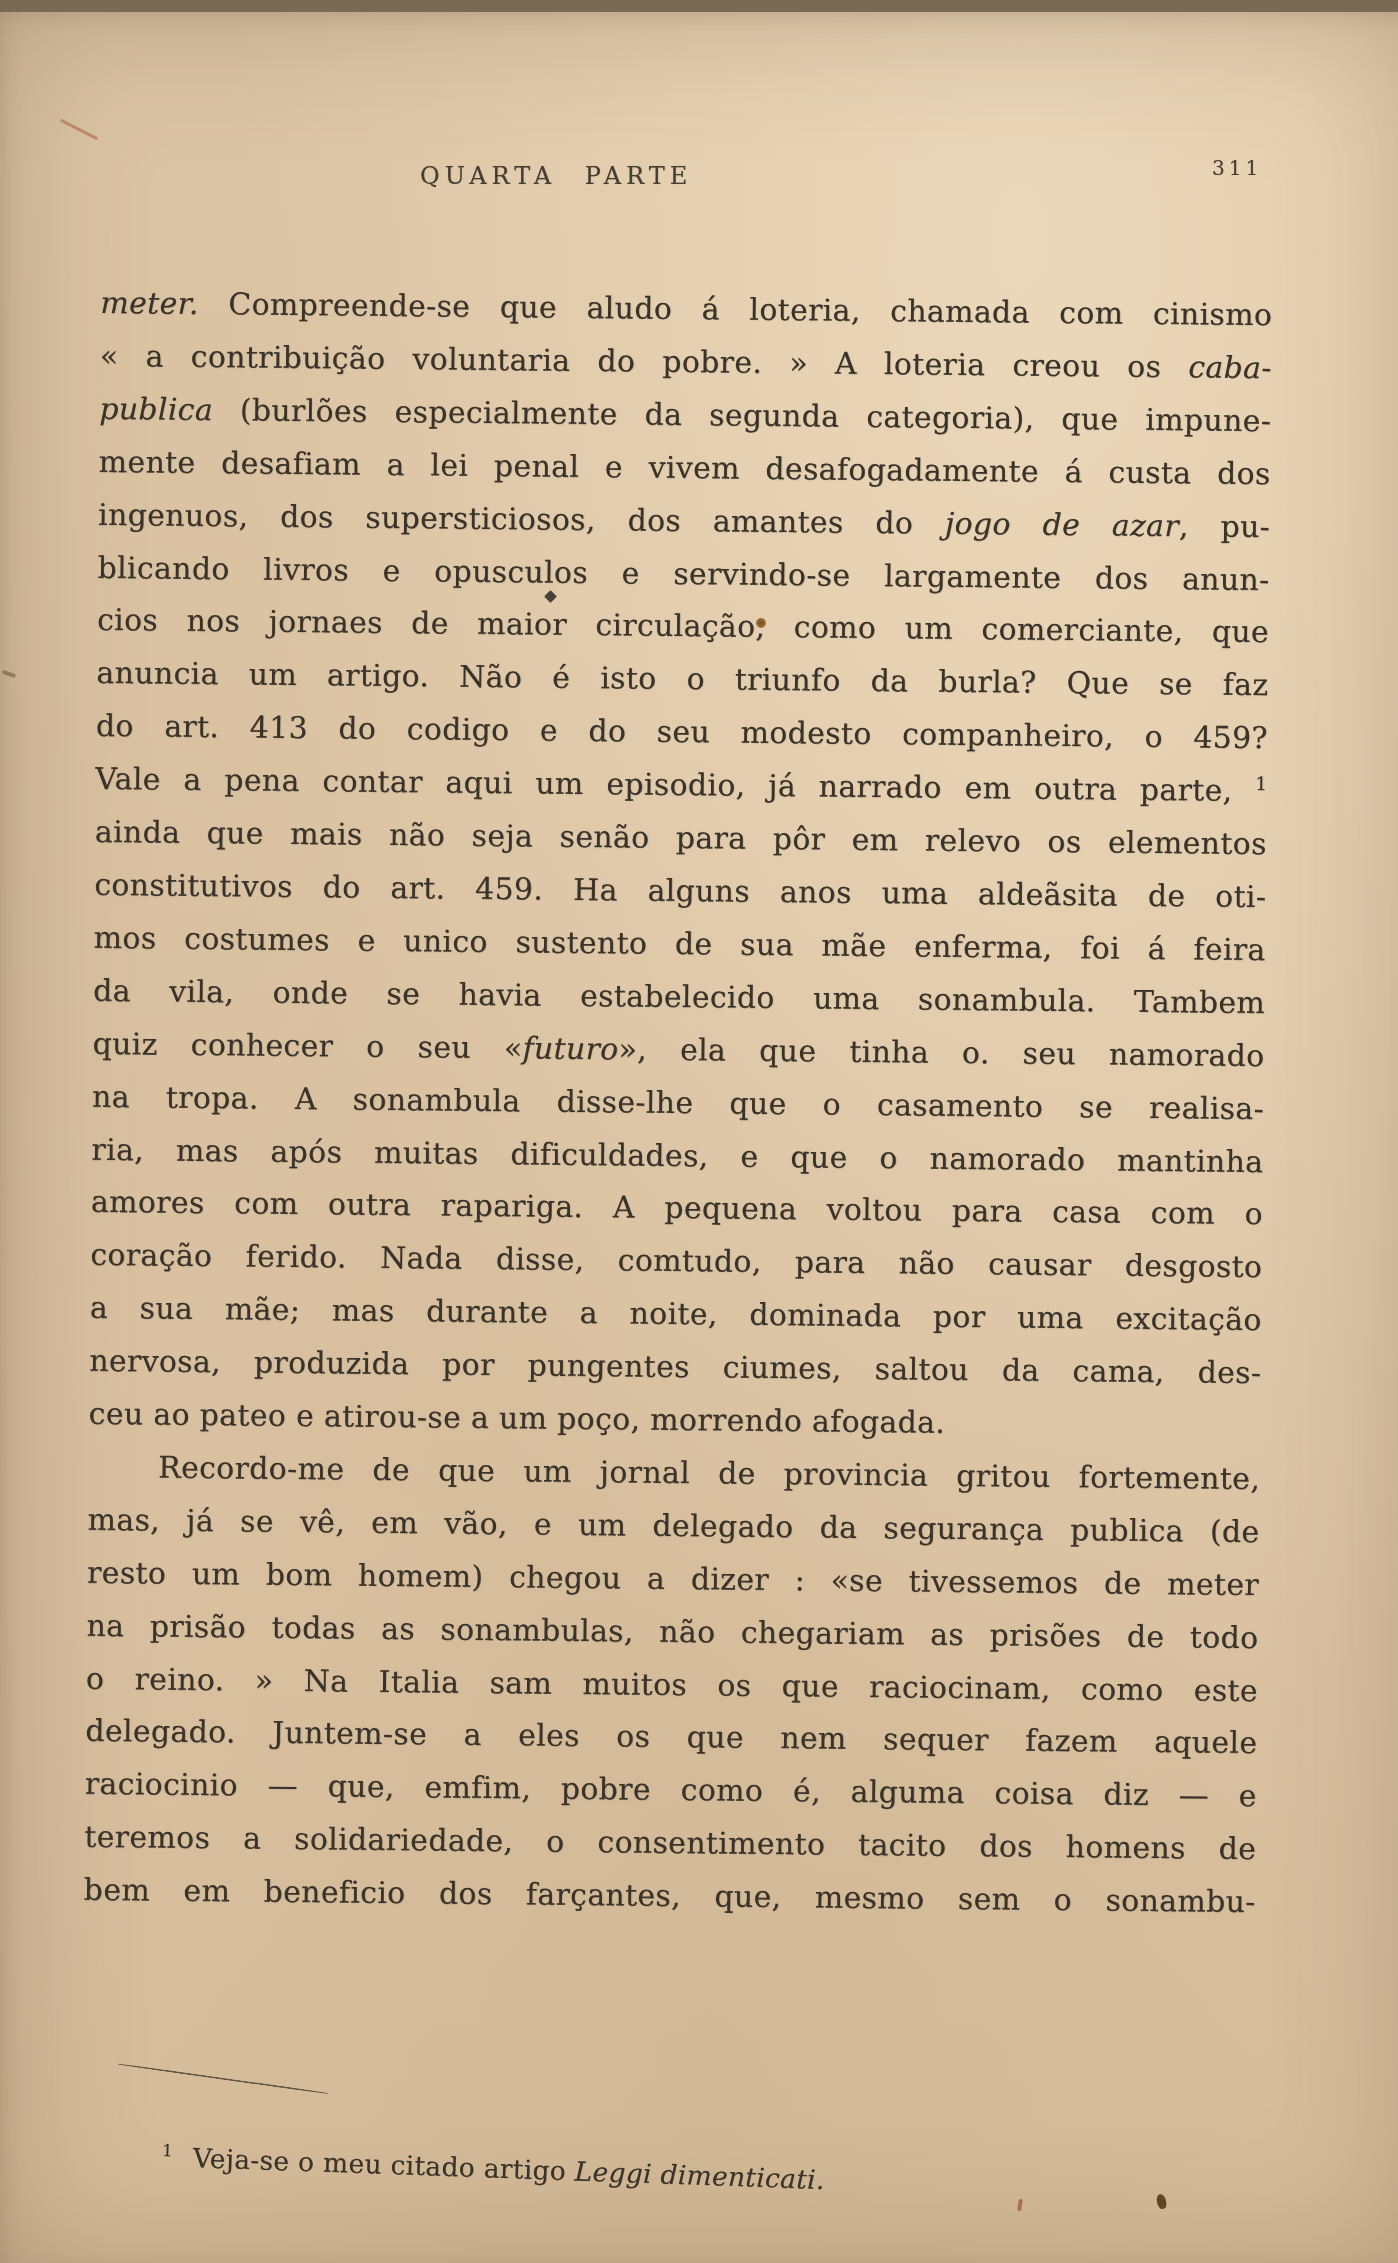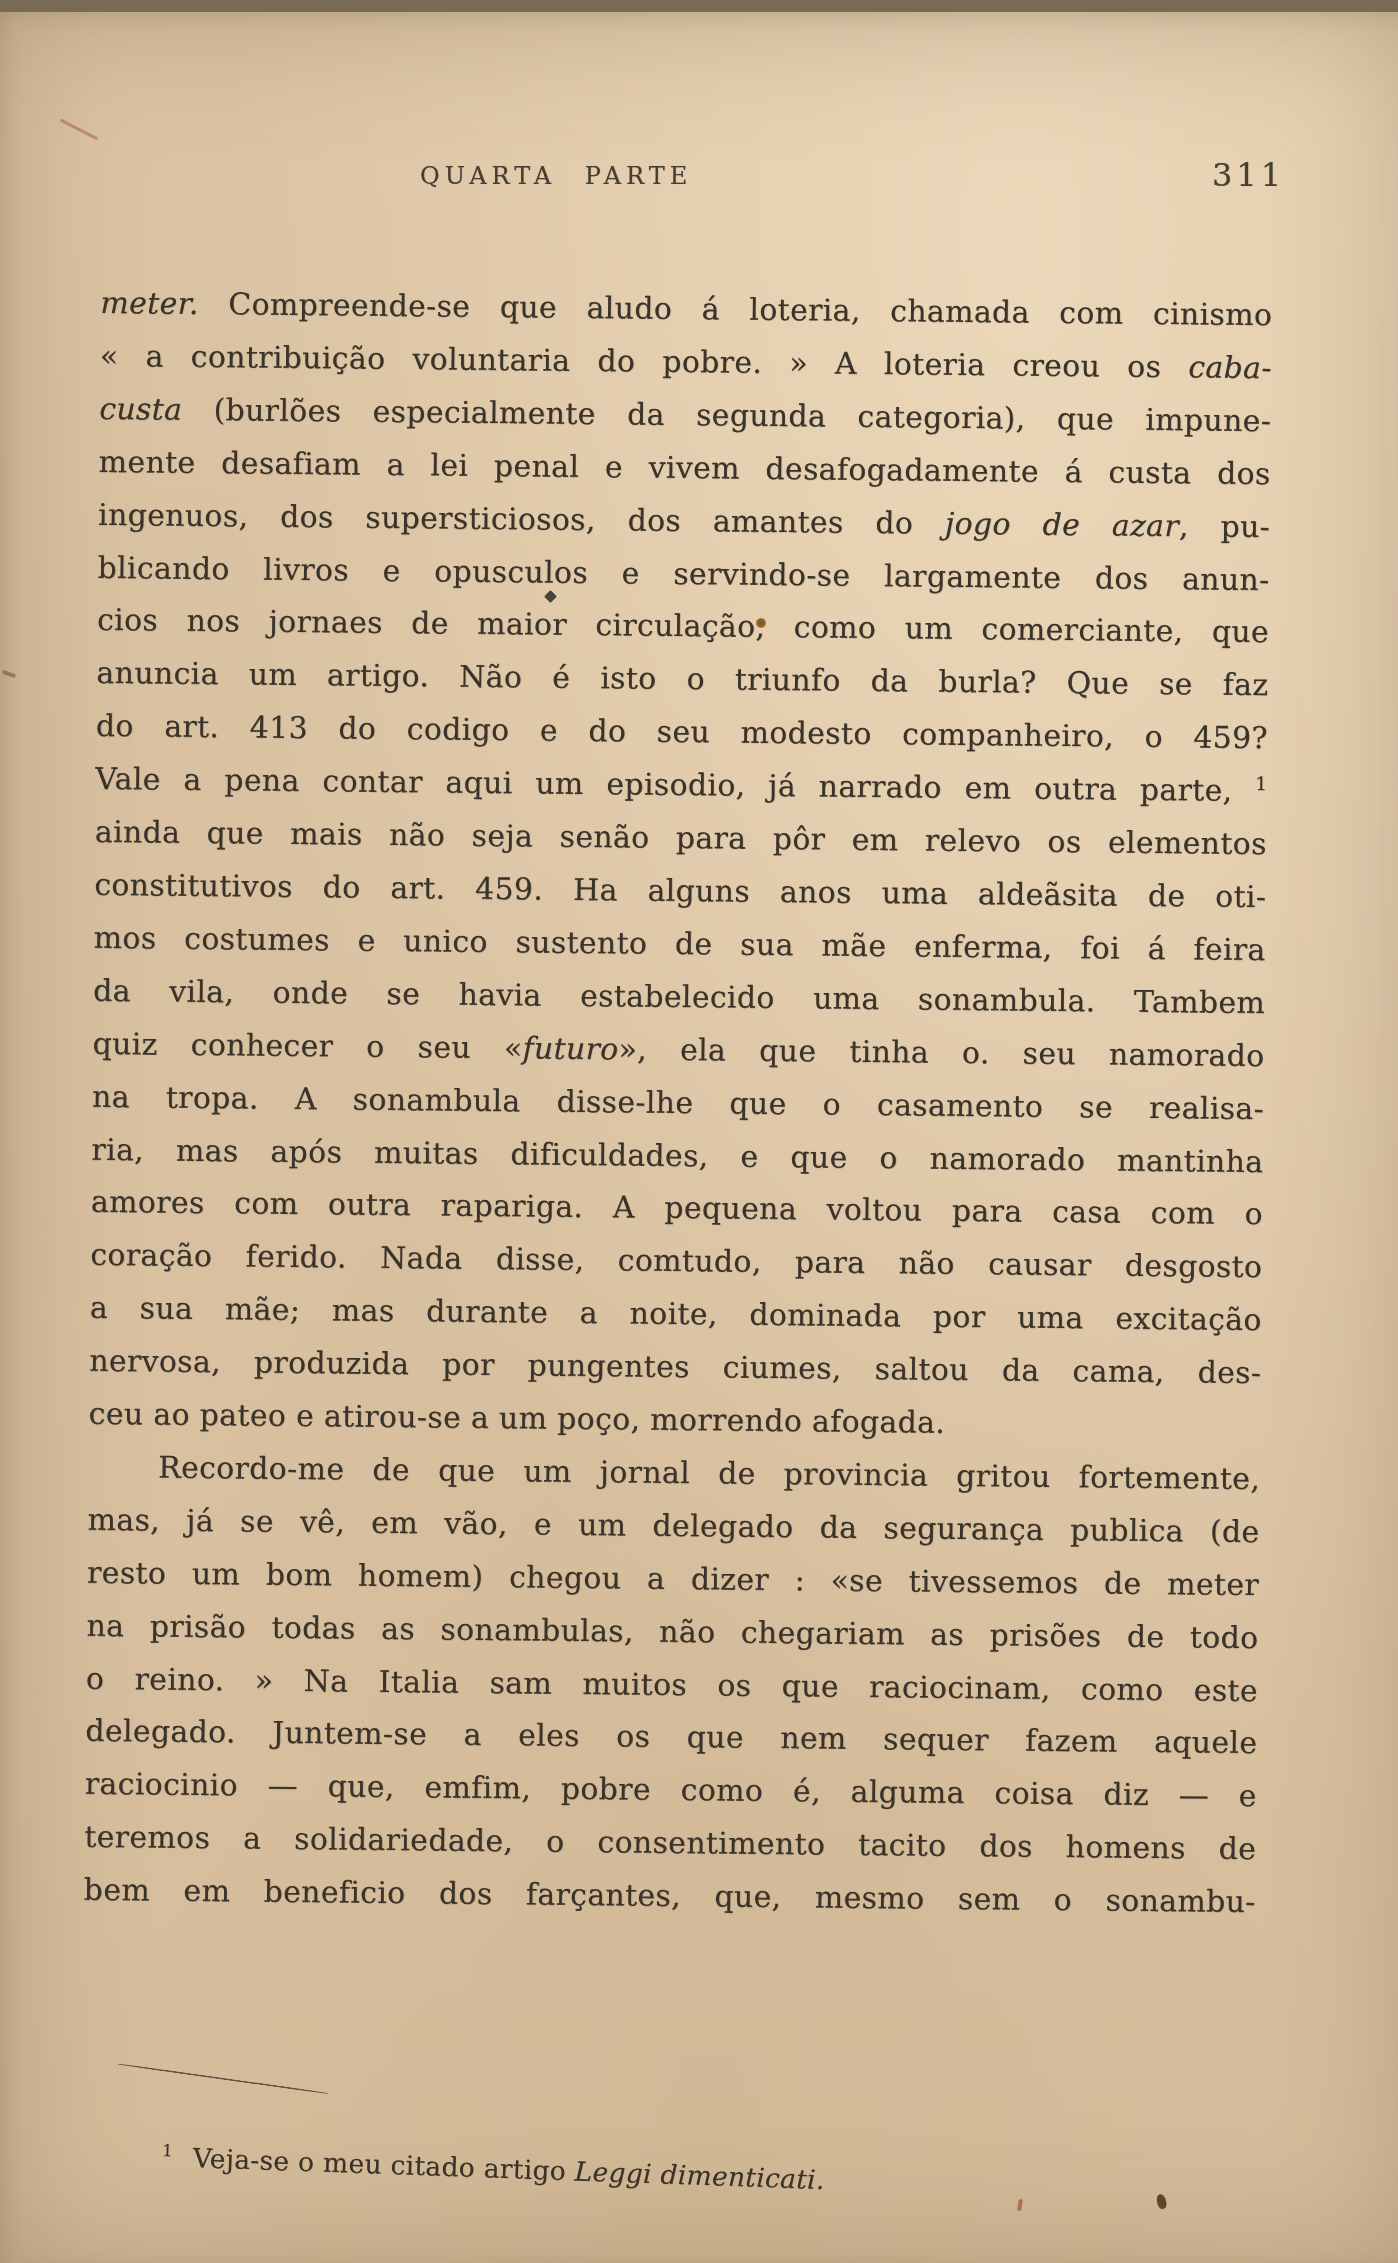--- a/index.html
+++ b/index.html
@@ -18,21 +18,21 @@
     color:#3a332a;
     padding-left:20px;
   }
   .runhead{
     position:absolute;top:150px;left:0;width:100%;
     font-size:24px;letter-spacing:5px;word-spacing:16px;
     color:#463e32;
     text-shadow:0.3px 0.3px 0.7px rgba(70,62,50,.45);
   }
   .runhead .title{position:absolute;left:420px;top:0;}
-  .runhead .pageno{position:absolute;left:1212px;top:-6px;font-size:32px;letter-spacing:4px;}
+  .runhead .pageno{position:absolute;left:1212px;top:-6px;font-size:20px;letter-spacing:4px;}
   .body-block{
     position:absolute;left:92px;top:271px;width:1172px;
     font-size:30px;line-height:52.9px;
     letter-spacing:.3px;
     transform:rotate(.6deg);
     transform-origin:50% 50%;
     text-shadow:0.35px 0.35px 0.7px rgba(58,48,37,.5);
   }
   .line{
     text-align:justify;
@@ -74,21 +74,21 @@
 
   <div class="runhead">
     <span class="title">QUARTA PARTE</span>
     <span class="pageno">311</span>
   </div>
 
   <div class="body-block">
       <div class="paragraph">
         <div class="line"><em>meter.</em><span> Compreende-se que aludo á loteria, chamada com cinismo</span></div>
         <div class="line"><span>« a contribuição voluntaria do pobre. » A loteria creou os </span><em>caba-</em></div>
-        <div class="line"><em>custa</em><span> (burlões especialmente da segunda categoria), que impune-</span></div>
+        <div class="line"><em>publica</em><span> (burlões especialmente da segunda categoria), que impune-</span></div>
         <div class="line"><span>mente desafiam a lei penal e vivem desafogadamente á custa dos</span></div>
         <div class="line"><span>ingenuos, dos supersticiosos, dos amantes do </span><em>jogo de azar</em><span>, pu-</span></div>
         <div class="line"><span>blicando livros e opusculos e servindo-se largamente dos anun-</span></div>
         <div class="line"><span>cios nos jornaes de maior circulação, como um comerciante, que</span></div>
         <div class="line"><span>anuncia um artigo. Não é isto o triunfo da burla? Que se faz</span></div>
         <div class="line"><span>do art. 413 do codigo e do seu modesto companheiro, o 459?</span></div>
         <div class="line"><span>Vale a pena contar aqui um episodio, já narrado em outra parte, </span><sup>1</sup></div>
         <div class="line"><span>ainda que mais não seja senão para pôr em relevo os elementos</span></div>
         <div class="line"><span>constitutivos do art. 459. Ha alguns anos uma aldeãsita de oti-</span></div>
         <div class="line"><span>mos costumes e unico sustento de sua mãe enferma, foi á feira</span></div>

